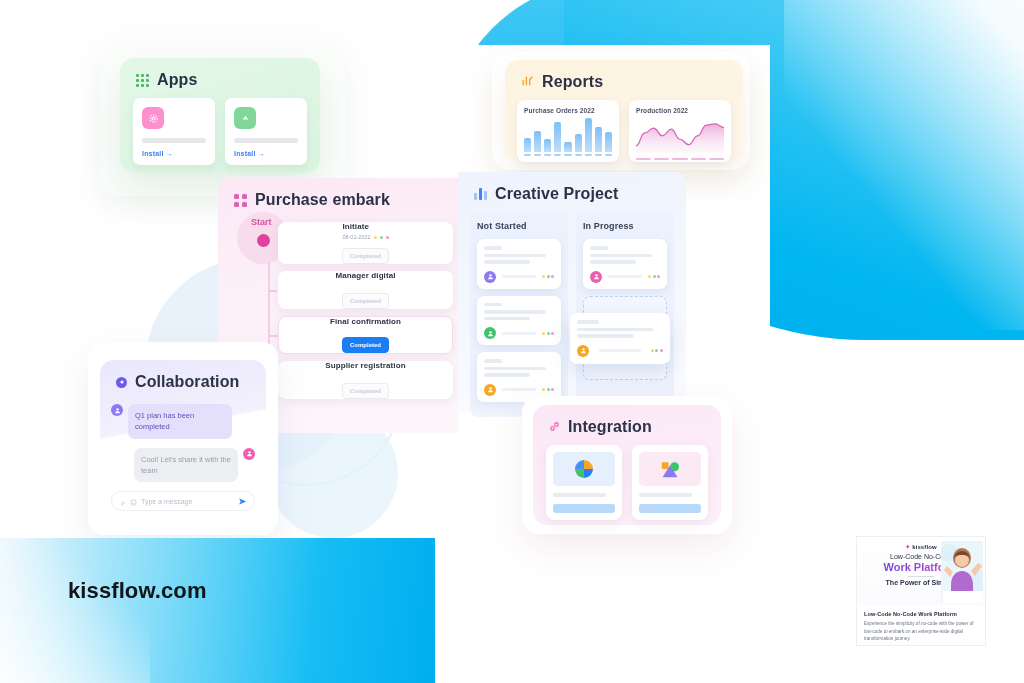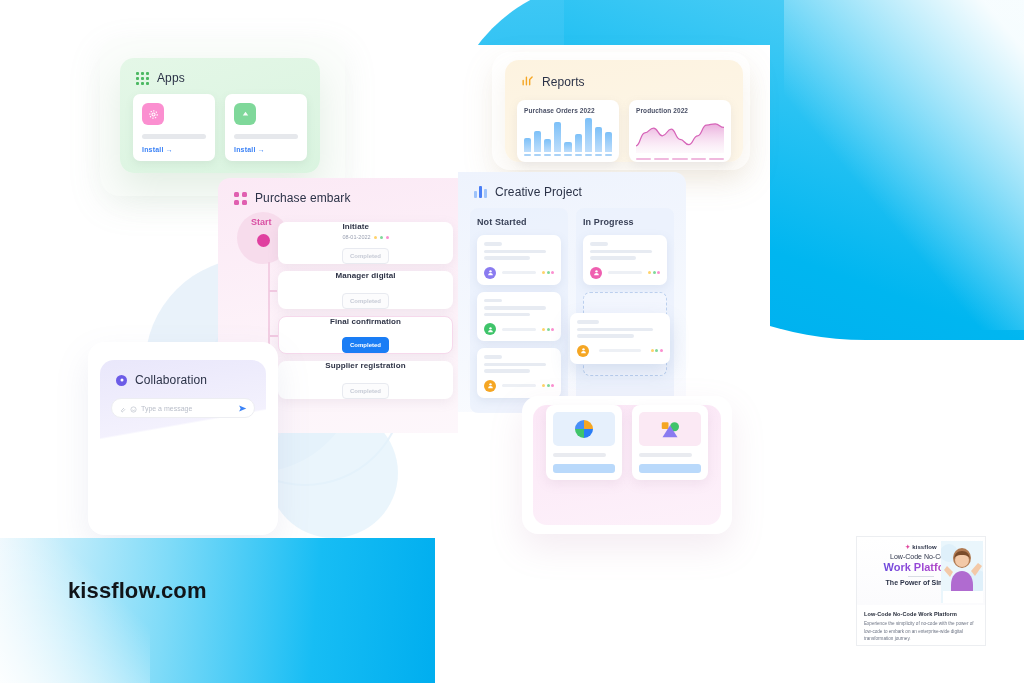--- a/index.html
+++ b/index.html
@@ -62,21 +62,21 @@
     background: #fbe3ef; opacity: .55;
   }
   .bg-sheet {
     position: absolute; left: 205px; top: 45px;
     width: 565px; height: 490px; background: #ffffff;
   }
 
   
   .panel { position: absolute; border-radius: 14px; }
   .panel-head { display: flex; align-items: center; gap: 8px; padding: 13px 16px 9px; }
-  .panel-title { font-size: 12px; font-weight: 400; color: #2b3247; letter-spacing: .1px; }
+  .panel-title { font-size: 16px; font-weight: 700; color: #2b3247; letter-spacing: .1px; }
 
   
   #apps-panel {
     left: 120px; top: 58px; width: 200px; height: 115px;
     background: linear-gradient(160deg,#e4f7e7 0%, #daf4e0 100%);
     box-shadow: 0 16px 36px rgba(120,170,130,.18);
   }
   #apps-outer-glow {
     position: absolute; left: 100px; top: 38px; width: 245px; height: 158px;
     border-radius: 20px; background: #fbfdfb;
@@ -531,20 +531,40 @@
   <div id="collab-glow"></div>
   <div class="panel" id="collab-panel">
     <div class="panel-head">
       <span class="collab-icon">
         <svg width="6" height="6" viewBox="0 0 24 24" fill="#fff">
             <circle cx="12" cy="12" r="6"></circle>
           </svg>
       </span>
       <span class="panel-title">Collaboration</span>
     </div>
+    <div class="chat-area">
+      <div class="chat-row">
+        <span class="chat-av" style="background:#8a7bf0">
+          <svg width="7" height="7" viewBox="0 0 24 24" fill="#fff">
+              <circle cx="12" cy="8" r="4"></circle>
+              <path d="M4 21c0-4.4 3.6-7 8-7s8 2.6 8 7z"></path>
+            </svg>
+        </span>
+        <span class="bubble them">Q1 plan has been completed</span>
+      </div>
+      <div class="chat-row right">
+        <span class="bubble me">Cool! Let's share it with the team</span>
+        <span class="chat-av" style="background:#ef5fb0">
+          <svg width="7" height="7" viewBox="0 0 24 24" fill="#fff">
+              <circle cx="12" cy="8" r="4"></circle>
+              <path d="M4 21c0-4.4 3.6-7 8-7s8 2.6 8 7z"></path>
+            </svg>
+        </span>
+      </div>
+    </div>
     <div class="chat-input">
       <span>
         <svg width="7" height="7" viewBox="0 0 24 24" fill="none" stroke="#b9bec9" stroke-width="2.4" stroke-linecap="round">
           <path d="M16 8l-6.5 6.5a3 3 0 104.2 4.2L20 12"></path>
         </svg>
       </span>
       <span>
         <svg width="7" height="7" viewBox="0 0 24 24" fill="none" stroke="#b9bec9" stroke-width="2.2">
           <circle cx="12" cy="12" r="9"></circle>
             <path d="M8.5 14.5a4.5 3 0 007 0" stroke-linecap="round"></path>
@@ -554,20 +574,28 @@
       <span>
         <svg width="9" height="9" viewBox="0 0 24 24" fill="#3b82f6">
             <path d="M3 20l19-8L3 4l4 8z"></path>
           </svg>
       </span>
     </div>
   </div>
 
   <div id="integration-glow"></div>
   <div class="panel" id="integration-panel">
+    <div class="panel-head">
+      <span>
+        <svg width="11" height="11" viewBox="0 0 24 24" fill="none" stroke="#ef5fb0" stroke-width="2.6" stroke-linecap="round">
+          <path d="M9.5 14.5l5-5M7 12l-2 2a3.5 3.5 0 005 5l2-2M17 12l2-2a3.5 3.5 0 00-5-5l-2 2"></path>
+        </svg>
+      </span>
+      <span class="panel-title">Integration</span>
+    </div>
     <div class="int-cards">
       <div class="int-card">
         <div class="int-thumb blue">
           <svg width="24" height="24" viewBox="0 0 32 32">
             <path d="M16 4a12 12 0 0112 12h-12z" fill="#f5a623"></path>
             <path d="M16 16h12a12 12 0 01-12 12z" fill="#2a7df5"></path>
             <path d="M16 16v12A12 12 0 014 16z" fill="#3fc46a"></path>
             <path d="M16 16H4A12 12 0 0116 4z" fill="#2a7df5" opacity=".85"></path>
           </svg>
         </div>

